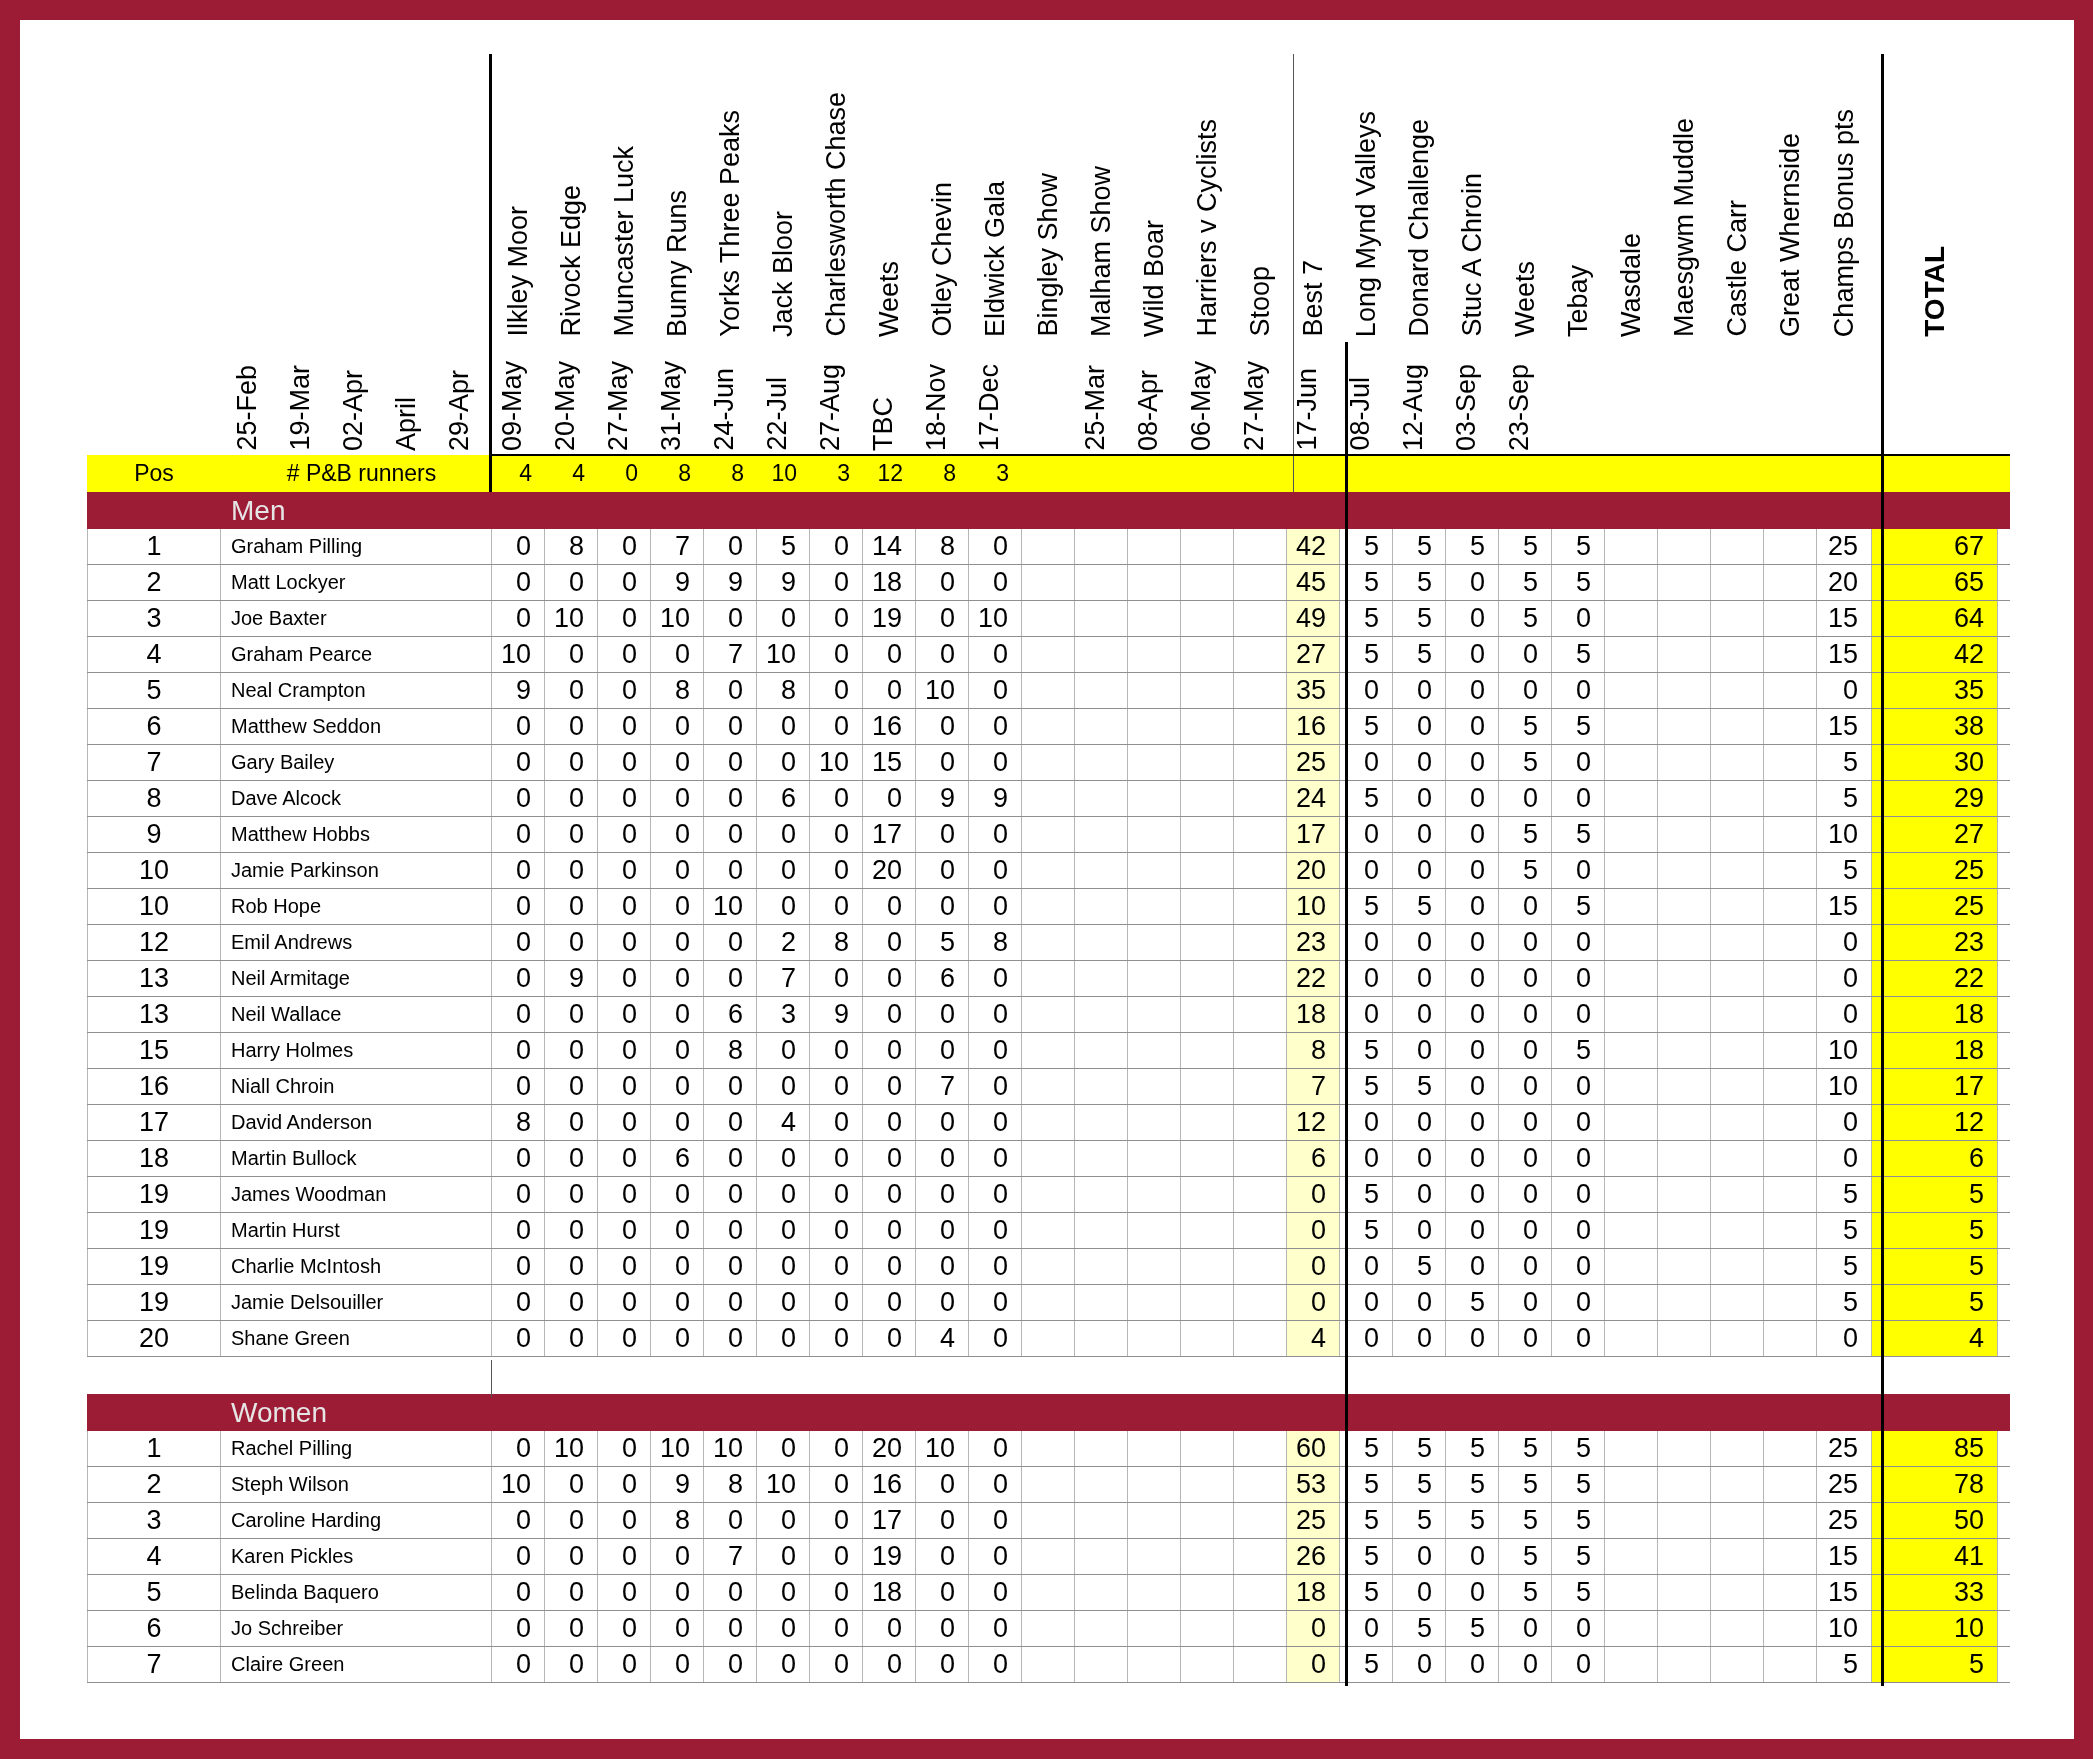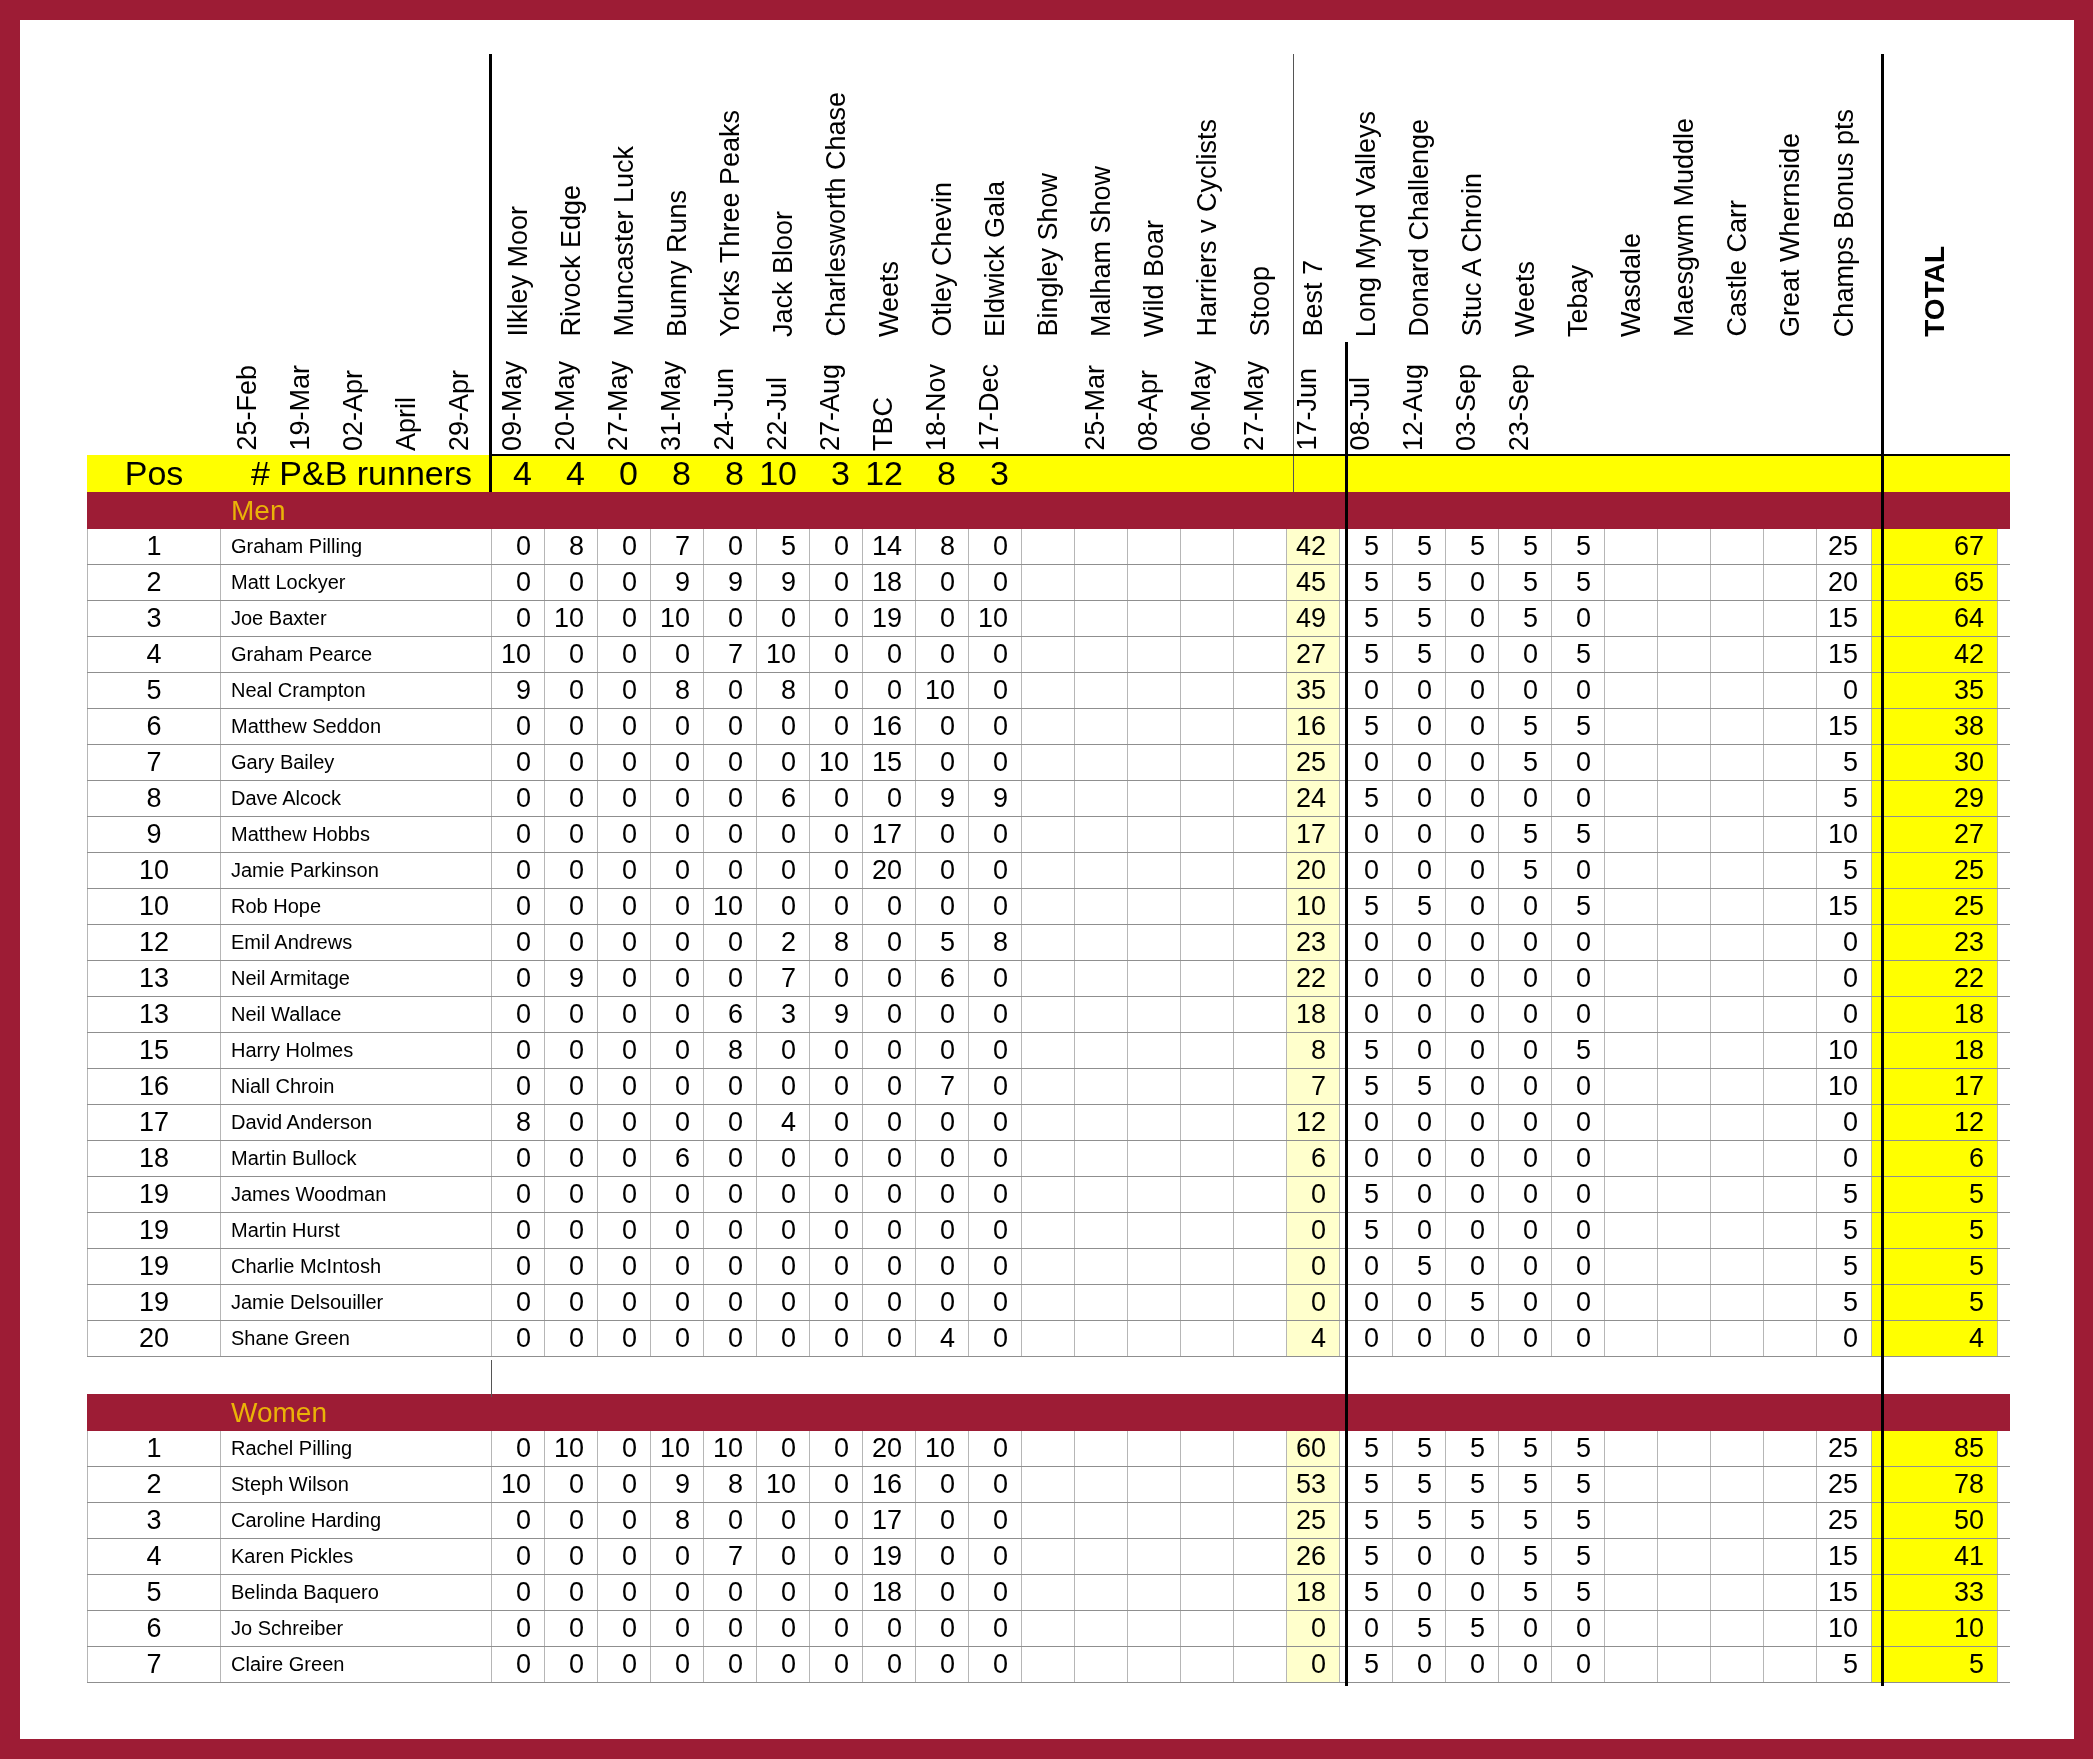--- a/index.html
+++ b/index.html
@@ -32,26 +32,26 @@
   .c127{width:126px;}
 
   .hc{display:flex;align-items:flex-end;justify-content:center;padding-bottom:4px;}
   .vert{writing-mode:vertical-rl;transform:rotate(180deg);line-height:1.05;
         white-space:nowrap;font-size:27px;}
   .total-h{font-weight:bold;font-size:28px;}
   .datelab{display:flex;align-items:flex-end;padding:0 0 4px 10px;font-size:27px;}
 
   .prow{display:flex;height:37px;background:var(--yellow);}
   .yc{display:flex;align-items:center;justify-content:flex-end;
-      padding-right:13px;font-size:34px;}
+      padding-right:13px;font-size:23px;}
   .prow .pos{justify-content:center;padding-right:0;}
   .prow .name{justify-content:center;padding:0 0 0 10px;}
 
   .band{height:37px;background:var(--crimson);display:flex;align-items:center;}
-  .band span{color:#eab308;font-size:28px;margin-left:144px;}
+  .band span{color:#e5e5e5;font-size:28px;margin-left:144px;}
 
   .drow{display:flex;height:36px;border-bottom:1px solid var(--rowline);}
   .gc{border-right:1px solid var(--grid);display:flex;align-items:center;}
   .drow .gc:first-child{border-left:1px solid var(--grid);}
   .poscell{justify-content:center;font-size:27px;}
   .namecell{padding-left:10px;font-size:20px;}
   .num{justify-content:flex-end;padding-right:13px;font-size:27px;}
   .b7{background:var(--lyellow);}
   .totalc{background:var(--yellow);}
   .gaprow{height:37px;}

